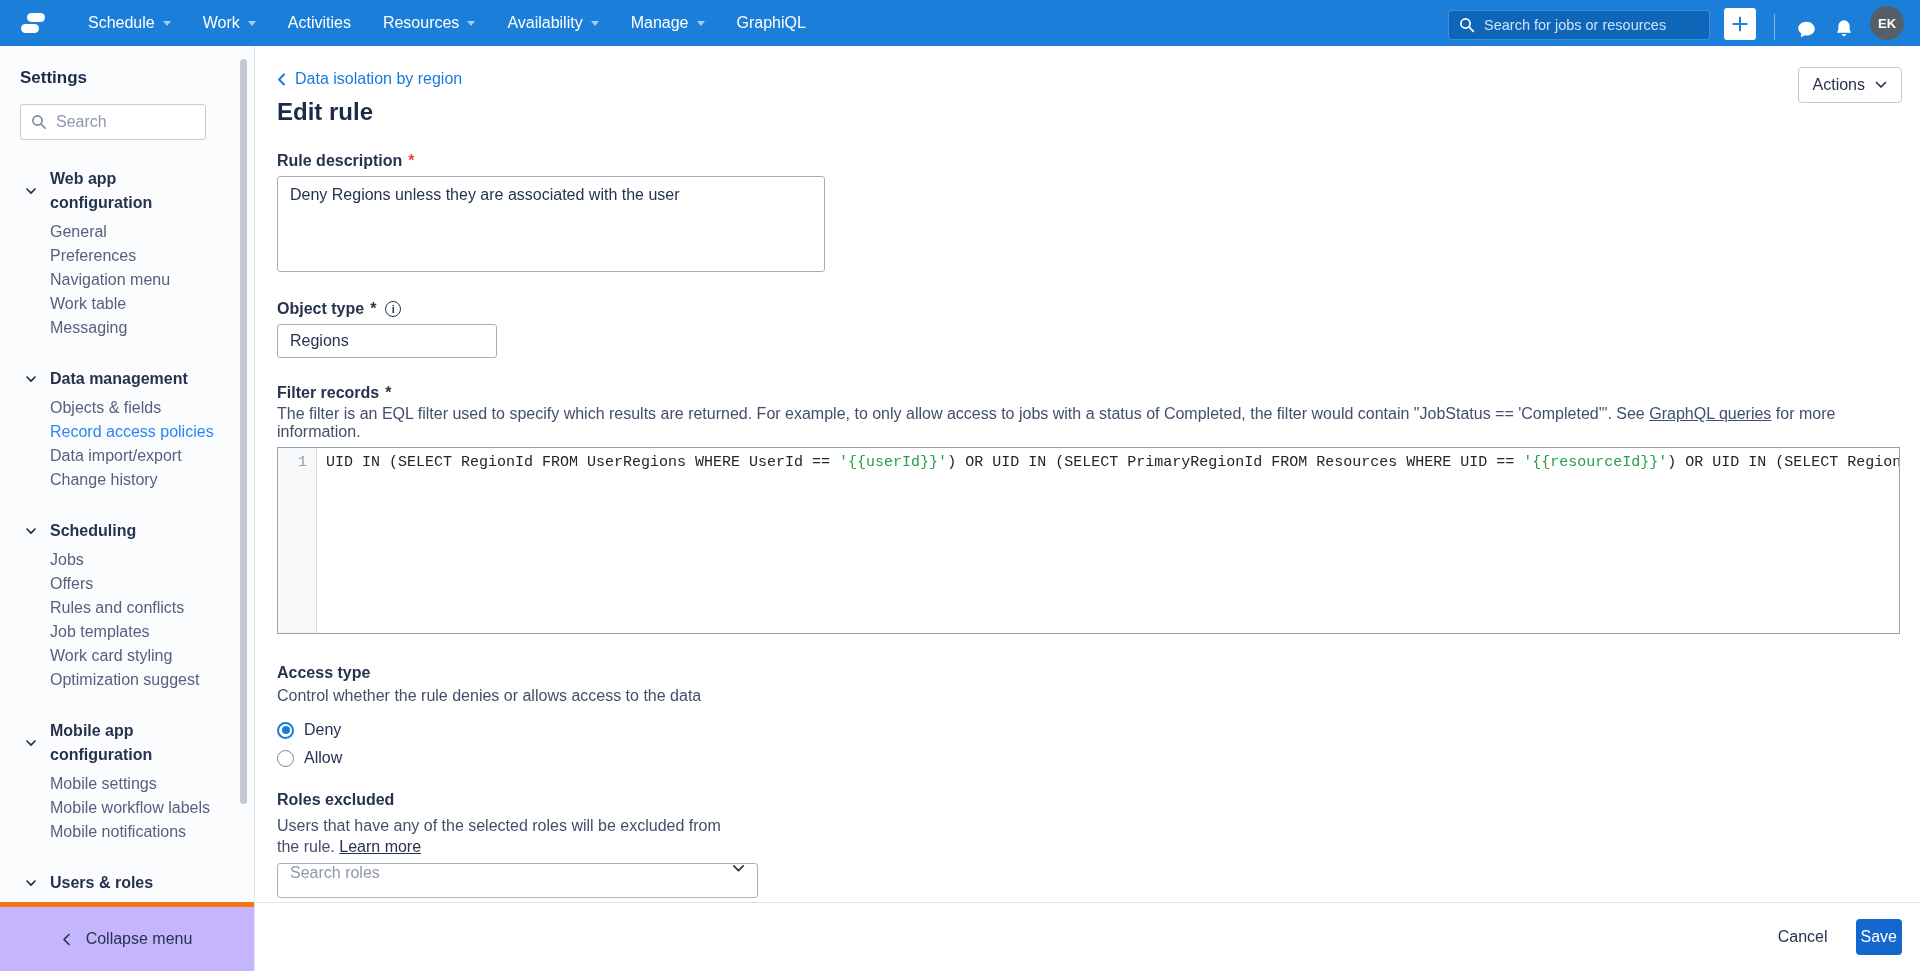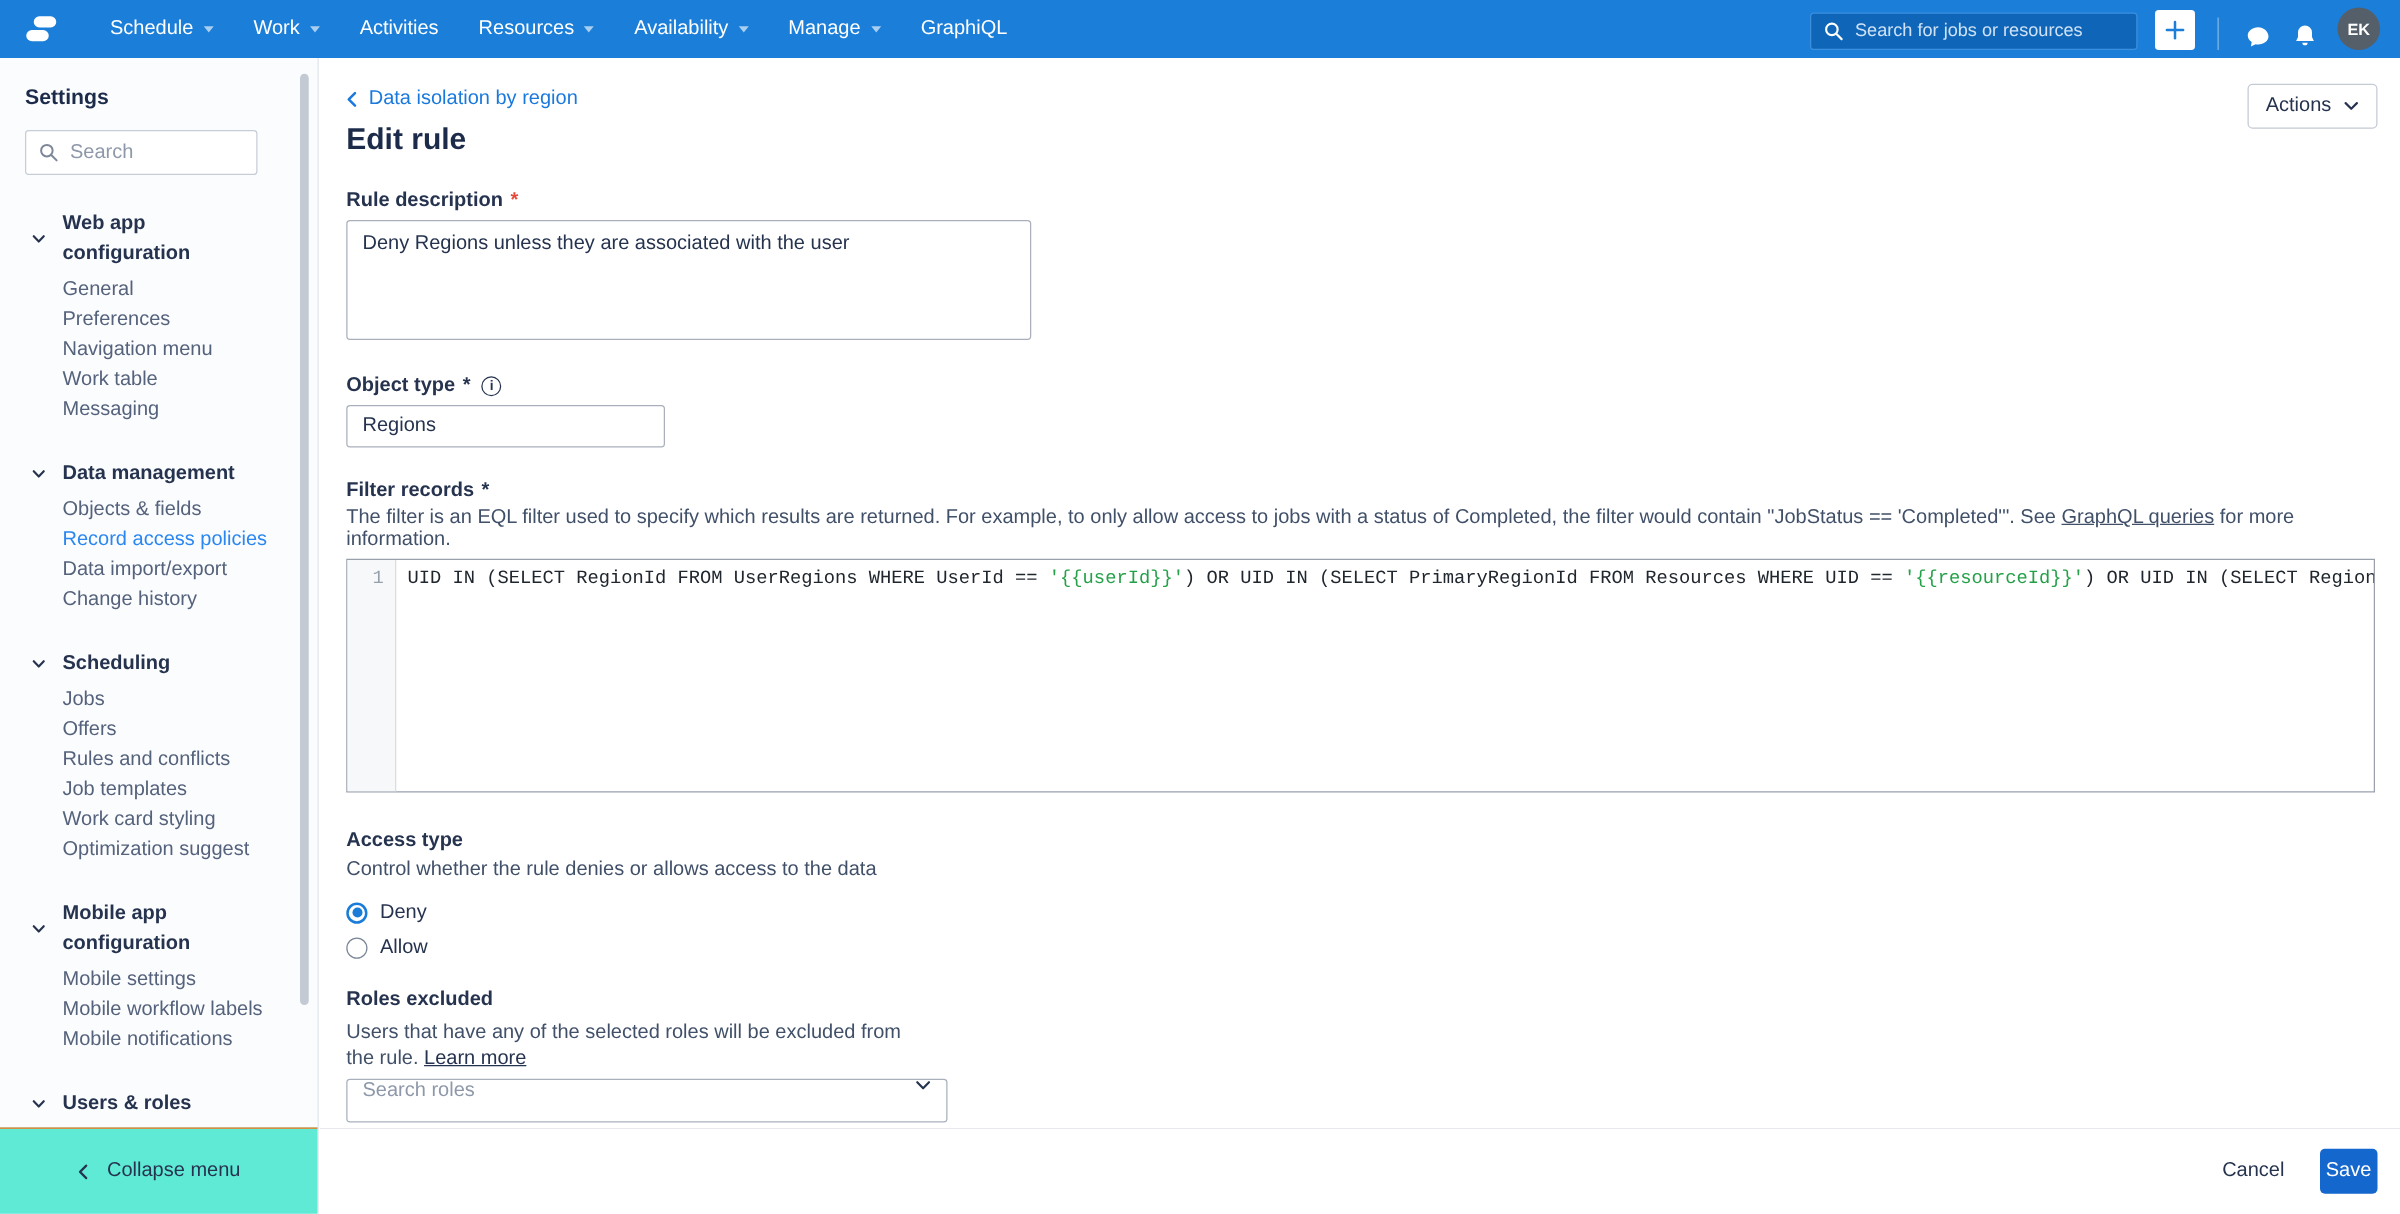--- a/index.html
+++ b/index.html
@@ -36,23 +36,23 @@
                display:flex; align-items:center; padding:0 10px; gap:9px; }
   .sb-search input { border:none; outline:none; flex:1; min-width:0; font-size:16px; color:#26334f; }
   .sb-search input::placeholder { color:#8e98aa; }
   .sb-section { margin-top:27px; }
   .sb-section-header { display:flex; align-items:center; gap:13px; cursor:pointer; }
   .sb-chevron { color:#26334f; display:flex; margin-left:5px; flex:none; }
   .sb-section-label { font-weight:700; font-size:16px; color:#26334f; max-width:148px; line-height:24px; }
   .sb-items { margin-left:30px; margin-top:5px; }
   .sb-item { font-size:16px; line-height:24px; color:#55627c; cursor:pointer; white-space:nowrap; }
   .sb-item.active { color:#2a86f0; }
-  .sidebar-footer { position:absolute; left:0; right:0; bottom:0; height:69px; border-top:1px solid #f97316;
+  .sidebar-footer { position:absolute; left:0; right:0; bottom:0; height:69px; border-top:5px solid #f97316;
                     display:flex; align-items:center; justify-content:center; gap:15px; font-size:16px; color:#26334f;
-                    cursor:pointer; background:#5eead4; }
+                    cursor:pointer; background:#c4b5fd; }
   .sb-scrollthumb { position:absolute; top:13px; right:7px; width:7px; height:745px; border-radius:4px; background:#c4cad3; cursor:pointer; }
 
   
   .main { position:fixed; top:46px; left:256px; width:1664px; height:856px; overflow:hidden; background:#fff; padding:24px 20px 0 21px; }
   .breadcrumb { display:flex; align-items:center; gap:9px; color:#1a79dd; font-size:16px; cursor:pointer; width:max-content; }
   .page-title { font-size:24px; font-weight:700; color:#1c2b4a; margin-top:10px; }
   .actions-btn { position:absolute; top:21px; right:18px; height:36px; padding:0 14px; background:#fff;
                  border:1px solid #c3cad4; border-radius:4px; display:flex; align-items:center; gap:10px;
                  font-size:16px; color:#26334f; cursor:pointer; font-family:"Liberation Sans",sans-serif; }
 
@@ -63,21 +63,21 @@
   .info-circle { width:16px; height:16px; border:1.6px solid #26334f; border-radius:50%;
                  display:inline-flex; align-items:center; justify-content:center; margin-left:3px;
                  font-size:11px; font-weight:700; color:#26334f; }
   .info-circle::after { content:"i"; }
 
   .mt-label1 { margin-top:26px; }
   .rule-desc { margin-top:6px; width:548px; height:96px; border:1px solid #a9b0bc; border-radius:3px;
                padding:9px 12px; font-size:16px; color:#26334f; font-family:"Liberation Sans",sans-serif;
                resize:none; outline:none; display:block; background:#fff; }
   .obj-label { margin-top:28px; }
-  .obj-input { margin-top:6px; width:255px; height:34px; border:1px solid #a9b0bc; border-radius:3px;
+  .obj-input { margin-top:6px; width:220px; height:34px; border:1px solid #a9b0bc; border-radius:3px;
                padding:0 12px; font-size:16px; color:#26334f; outline:none; display:block; background:#fff;
                font-family:"Liberation Sans",sans-serif; }
   .filter-label { margin-top:26px; }
   .filter-desc { font-size:16px; color:#415069; margin-top:3px; }
   .filter-desc .link { text-decoration:underline; cursor:pointer; color:#415069; }
 
   .code-editor { margin-top:6px; width:1623px; height:187px; border:1px solid #99a0ac; display:flex; background:#fff; }
   .code-gutter { width:39px; flex:none; background:#f7f8f9; border-right:1px solid #dadde2;
                  font-family:"Liberation Mono", monospace; font-size:15px; color:#97a0ad;
                  text-align:right; padding:6px 9px 0 0; }

